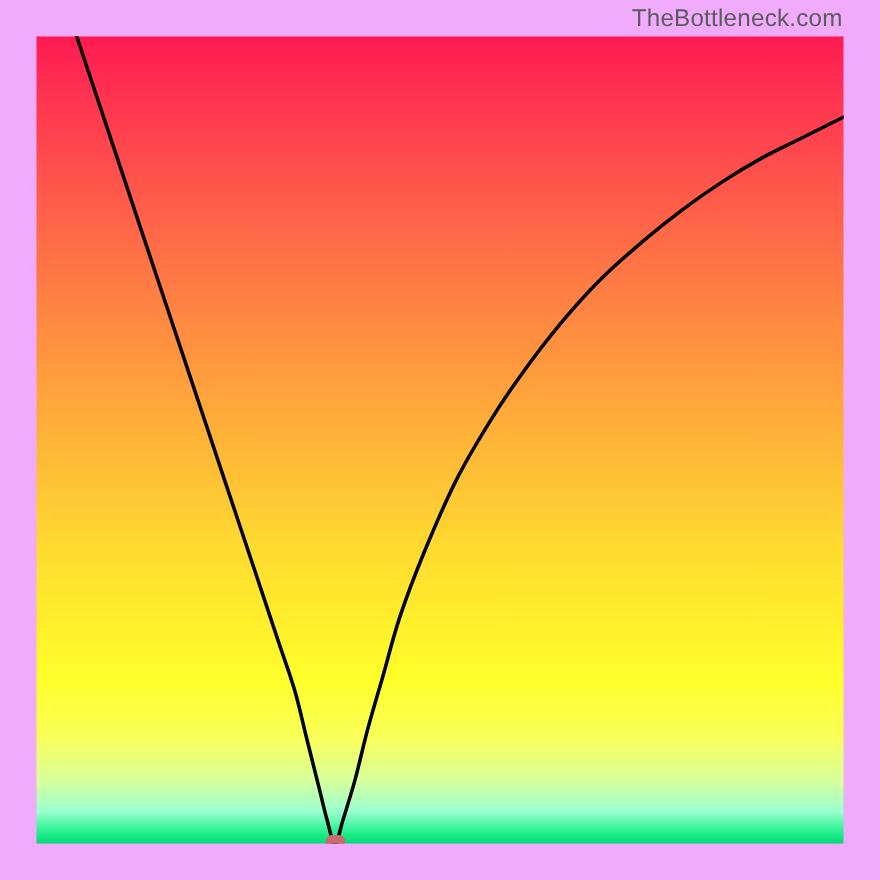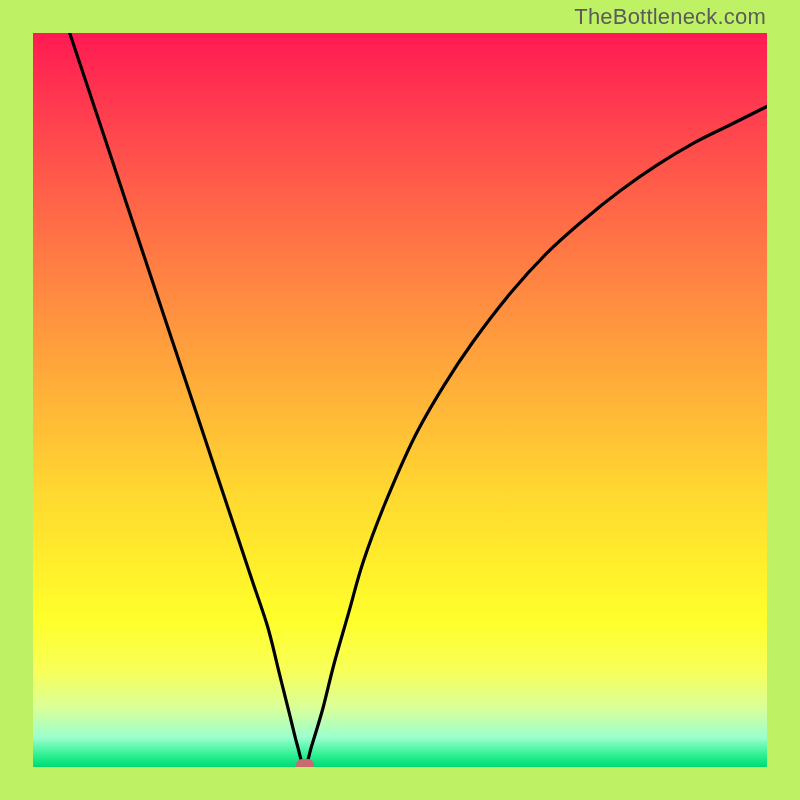--- a/index.html
+++ b/index.html
@@ -10,21 +10,21 @@
     background: #000;
     overflow: hidden;
     font-family: Arial, Helvetica, sans-serif;
   }
   .frame {
     position: absolute;
     top: 0;
     left: 0;
     width: 800px;
     height: 800px;
-    background: #bef264;
+    background: #f0abfc;
   }
   .plot-area {
     position: absolute;
     left: 33px;
     top: 33px;
     width: 734px;
     height: 734px;
     overflow: hidden;
   }
   .gradient {

